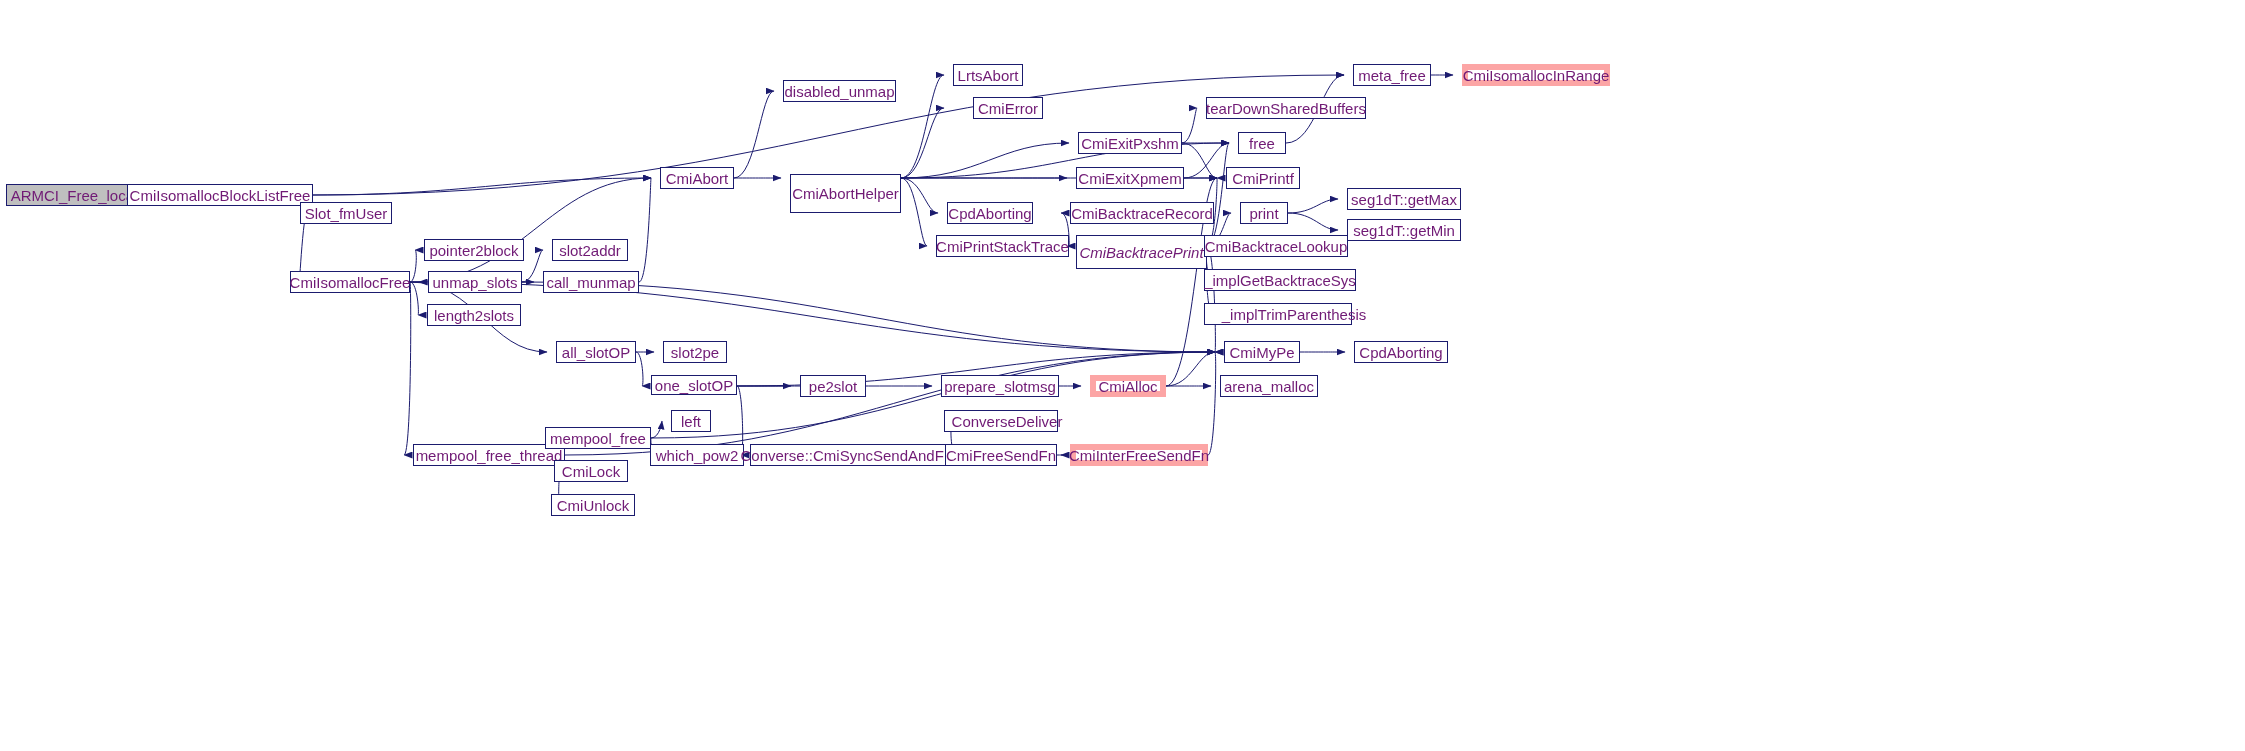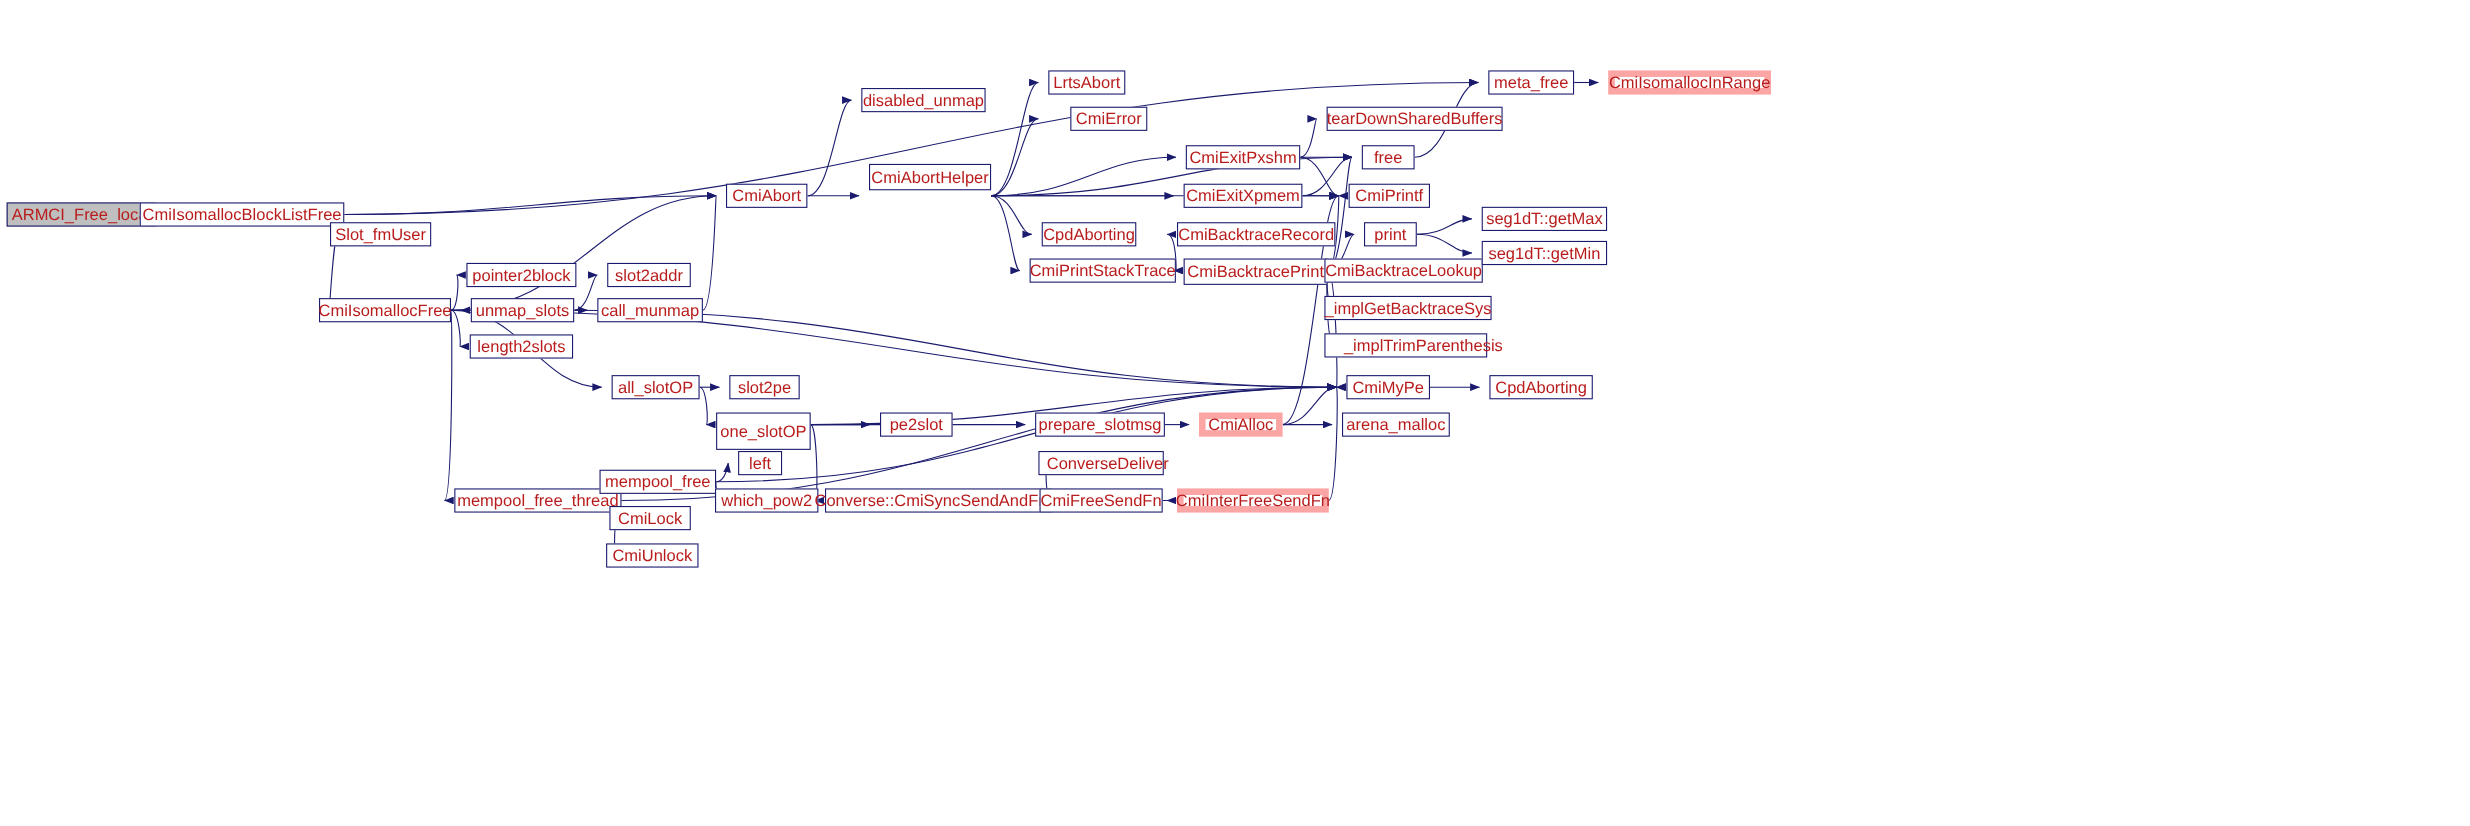--- a/index.html
+++ b/index.html
@@ -21,21 +21,21 @@
     top: 0;
     width: 2245px;
     height: 751px;
     pointer-events: none;
   }
   .node {
     position: absolute;
     box-sizing: border-box;
     border: 1px solid #1b1b6e;
     background: #ffffff;
-    color: #b91c1c;
+    color: #701a75;
     font-size: 15px;
     line-height: 1;
     display: flex;
     align-items: center;
     justify-content: center;
     white-space: nowrap;
     letter-spacing: 0px;
   }
   .node.root {
     background: #bfbfbf;
@@ -155,21 +155,21 @@
       </div>
       <div class="node" style="left: 543px; top: 271px; width: 96px; height: 22px;">
         <span class="node-label">call_munmap</span>
       </div>
       <div class="node" style="left: 556px; top: 341px; width: 80px; height: 22px;">
         <span class="node-label">all_slotOP</span>
       </div>
       <div class="node" style="left: 663px; top: 341px; width: 64px; height: 22px;">
         <span class="node-label">slot2pe</span>
       </div>
-      <div class="node" style="left: 651px; top: 375px; width: 86px; height: 34px;">
+      <div class="node" style="left: 651px; top: 375px; width: 86px; height: 20px;">
         <span class="node-label">one_slotOP</span>
       </div>
       <div class="node" style="left: 800px; top: 375px; width: 66px; height: 22px;">
         <span class="node-label">pe2slot</span>
       </div>
       <div class="node" style="left: 413px; top: 444px; width: 152px; height: 22px;">
         <span class="node-label">mempool_free_thread</span>
       </div>
       <div class="node" style="left: 545px; top: 427px; width: 106px; height: 22px;">
         <span class="node-label">mempool_free</span>
@@ -185,21 +185,21 @@
       </div>
       <div class="node" style="left: 650px; top: 444px; width: 94px; height: 22px;">
         <span class="node-label">which_pow2</span>
       </div>
       <div class="node" style="left: 783px; top: 80px; width: 113px; height: 22px;">
         <span class="node-label">disabled_unmap</span>
       </div>
       <div class="node" style="left: 660px; top: 167px; width: 74px; height: 22px; justify-content: center;">
         <span class="node-label">CmiAbort</span>
       </div>
-      <div class="node" style="left: 790px; top: 149px; width: 111px; height: 24px;">
+      <div class="node" style="left: 790px; top: 174px; width: 111px; height: 39px;">
         <span class="node-label">CmiAbortHelper</span>
       </div>
       <div class="node" style="left: 953px; top: 64px; width: 70px; height: 22px;">
         <span class="node-label">LrtsAbort</span>
       </div>
       <div class="node" style="left: 953px; top: 97px; width: 70px; height: 22px; margin-left: 20px;">
         <span class="node-label">CmiError</span>
       </div>
       <div class="node" style="left: 947px; top: 202px; width: 86px; height: 22px;">
         <span class="node-label">CpdAborting</span>
@@ -209,21 +209,21 @@
       </div>
       <div class="node" style="left: 1078px; top: 132px; width: 104px; height: 22px;">
         <span class="node-label">CmiExitPxshm</span>
       </div>
       <div class="node" style="left: 1076px; top: 167px; width: 108px; height: 22px;">
         <span class="node-label">CmiExitXpmem</span>
       </div>
       <div class="node" style="left: 1070px; top: 202px; width: 144px; height: 22px;">
         <span class="node-label">CmiBacktraceRecord</span>
       </div>
-      <div class="node" style="left: 1076px; top: 235px; width: 131px; height: 24px;">
+      <div class="node" style="left: 1076px; top: 235px; width: 131px; height: 34px; font-style: italic;">
         <span class="node-label">CmiBacktracePrint</span>
       </div>
       <div class="node" style="left: 941px; top: 375px; width: 118px; height: 22px;">
         <span class="node-label">prepare_slotmsg</span>
       </div>
       <div class="node" style="left: 944px; top: 410px; width: 114px; height: 22px; padding-left: 12px;">
         <span class="node-label">ConverseDeliver</span>
       </div>
       <div class="node" style="left: 750px; top: 444px; width: 206px; height: 22px;">
         <span class="node-label">Converse::CmiSyncSendAndFree</span>

